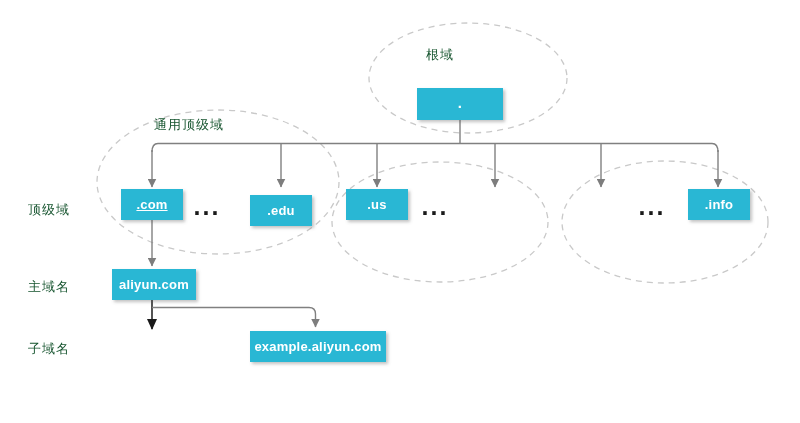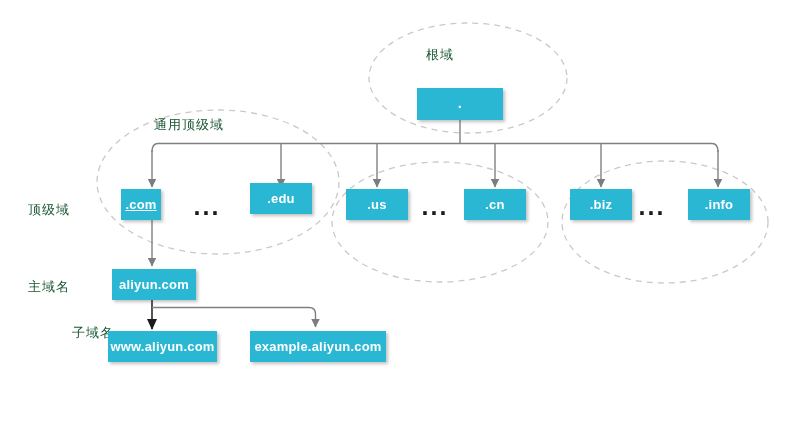--- a/index.html
+++ b/index.html
@@ -89,34 +89,31 @@
     <path d="M152 300 V329" fill="none" stroke="#2a2a2a" stroke-width="1.6" marker-end="url(#arrBlack)"></path>
 
     <path d="M152 307.5 H309 Q315.5 307.5 315.5 314 V327" fill="none" stroke="#808080" stroke-width="1.4" marker-end="url(#arrGray)"></path>
   </svg>
 
   <div class="glabel" style="left:426px; top:46px;">根域</div>
   <div class="glabel" style="left:154px; top:116px;">通用顶级域</div>
 
   <div class="glabel" style="left:28px; top:201px;">顶级域</div>
   <div class="glabel" style="left:28px; top:278px;">主域名</div>
-  <div class="glabel" style="left:28px; top:324px;margin-left:44px;">子域名</div>
+  <div class="glabel" style="left:28px; top:340px;">子域名</div>
 
   <div class="node root-node" style="left:417px; top:88px; width:86px; height:32px;">
       <span>.</span>
     </div>
 
-  <div class="node" style="left:121px; top:189px; width:40px; height:31px;text-decoration:underline;">.com</div>
-  <div class="node" style="left:250px; top:183px; width:62px; height:31px;">.edu</div>
+  <div class="node" style="left:121px; top:189px; width:62px; height:31px;text-decoration:underline;">.com</div>
+  <div class="node" style="left:250px; top:195px; width:62px; height:31px;">.edu</div>
   <div class="node" style="left:346px; top:189px; width:62px; height:31px;text-align:center;">.us</div>
-  <div class="node" style="left:464px; top:189px; width:62px; height:31px;">.cn</div>
-  <div class="node" style="left:570px; top:189px; width:62px; height:31px;">.biz</div>
   <div class="node" style="left:688px; top:189px; width:62px; height:31px;">.info</div>
 
   <div class="node" style="left:112px; top:269px; width:84px; height:31px;text-align:center;">aliyun.com</div>
-  <div class="node" style="left:108px; top:331px; width:109px; height:31px;">www.aliyun.com</div>
   <div class="node" style="left:250px; top:331px; width:136px; height:31px;">example.aliyun.com</div>
 
   <div class="dots" style="left:187px; top:196px;">...</div>
   <div class="dots" style="left:415px; top:196px;">...</div>
   <div class="dots" style="left:632px; top:196px;">...</div>
 
 </div>
 
 </body></html>

